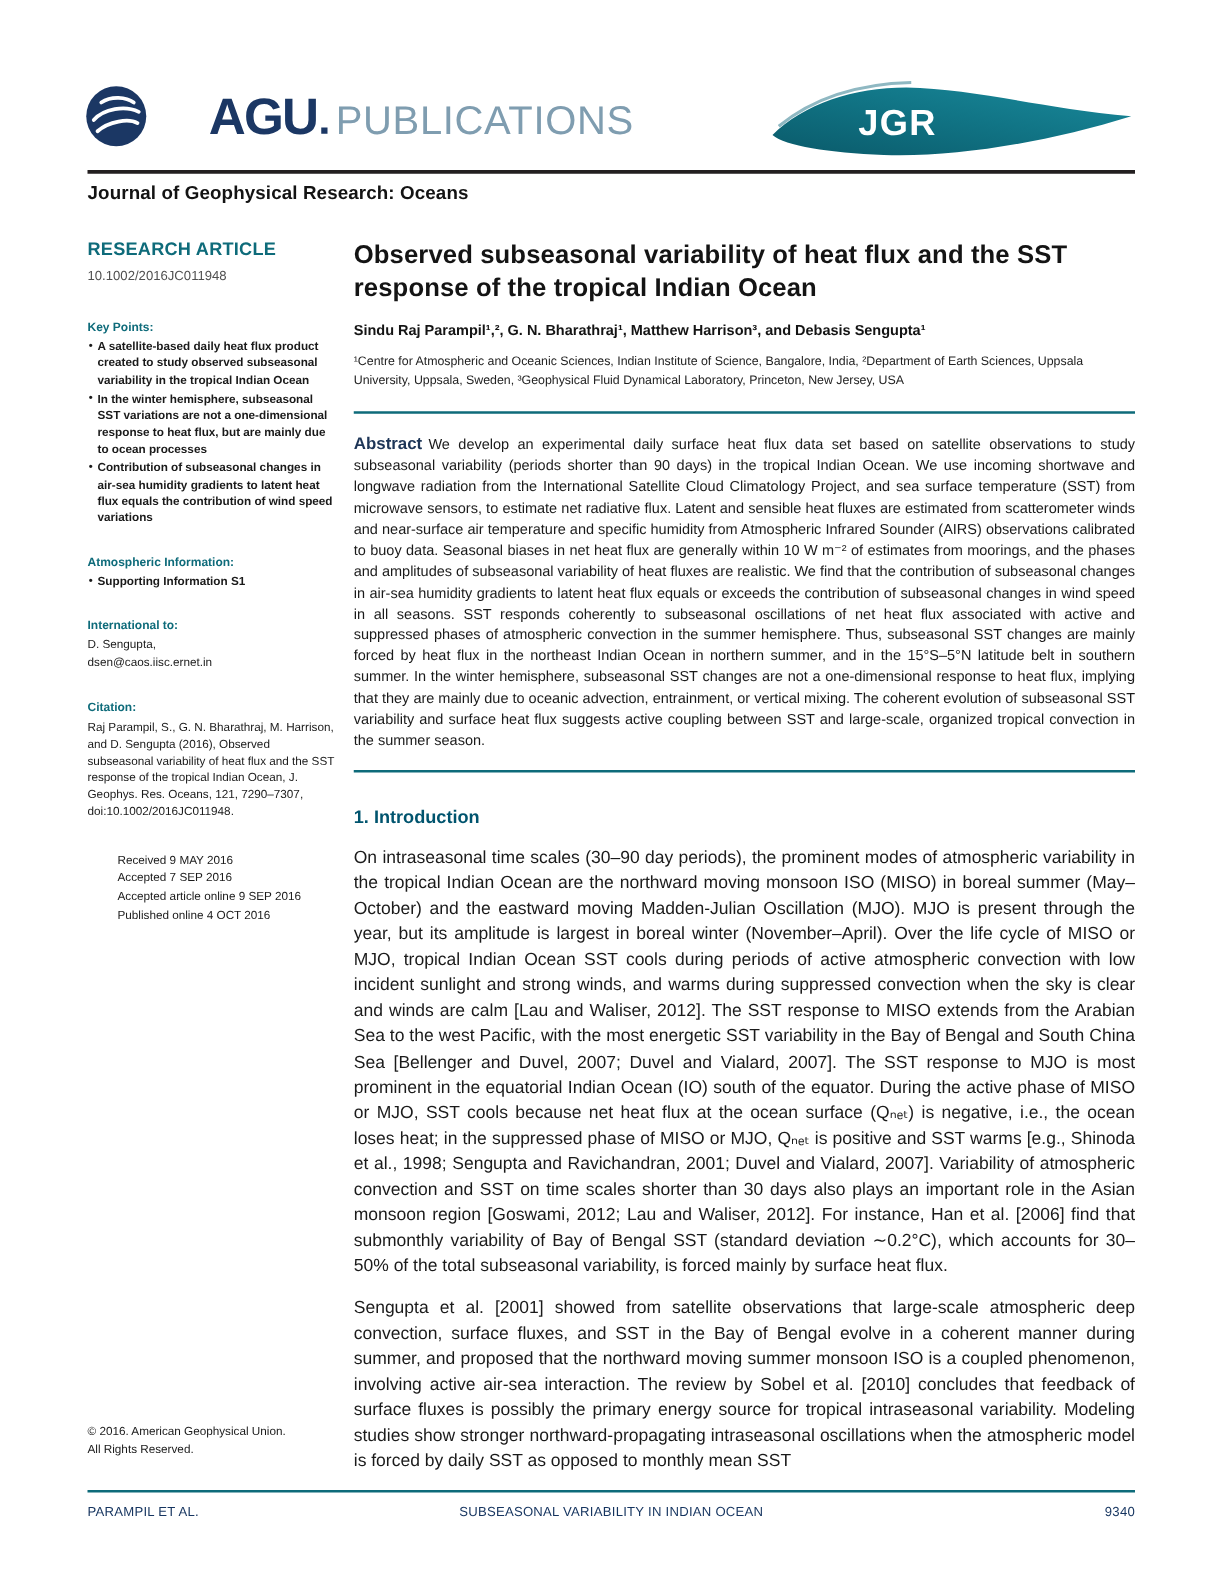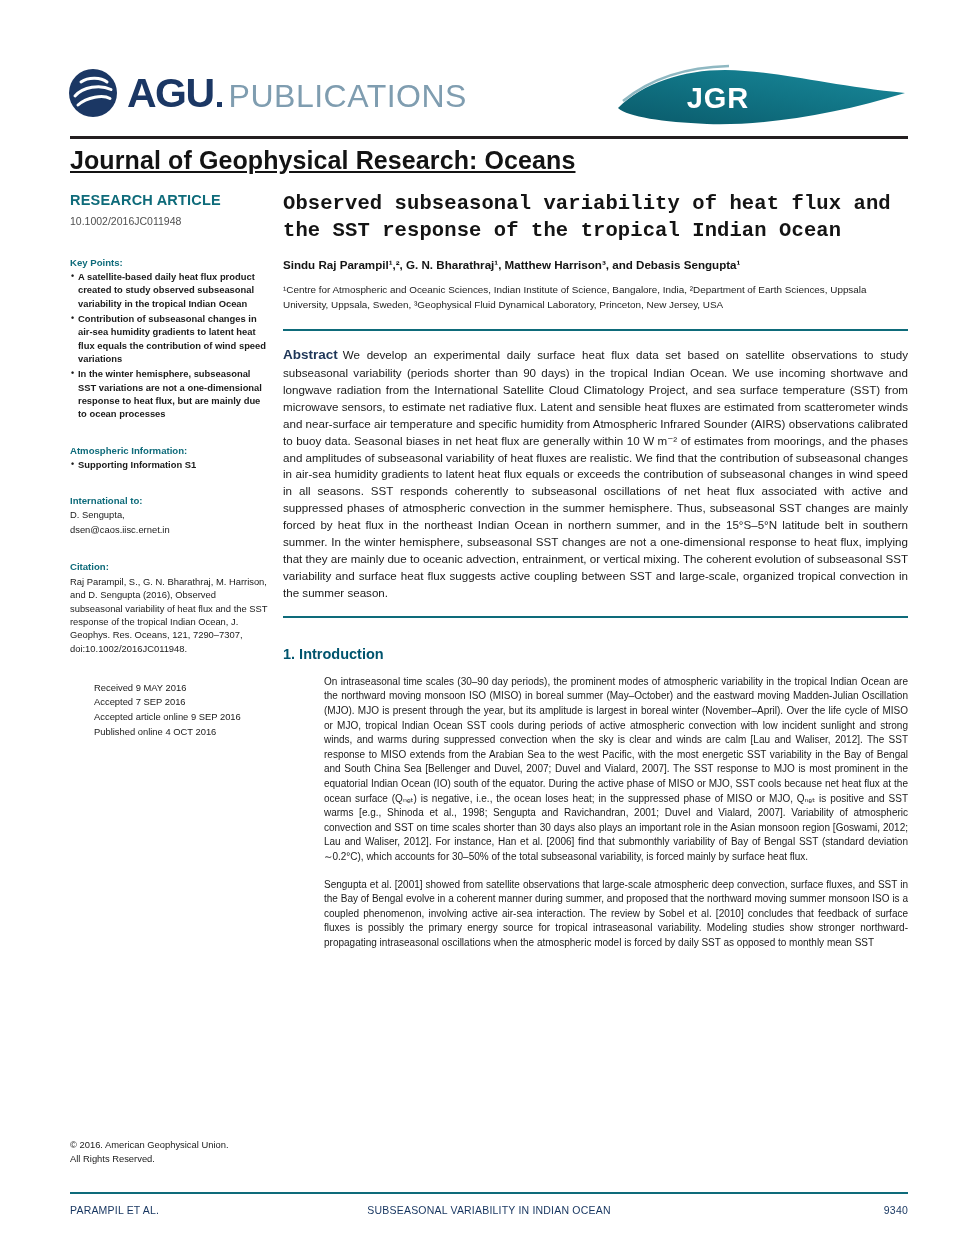--- a/index.html
+++ b/index.html
@@ -5,54 +5,54 @@
   * { margin:0; padding:0; box-sizing:border-box; }
   html,body { background:#ffffff; }
   body {
     width:979px; height:1259px;
     font-family:"Liberation Sans","DejaVu Sans",sans-serif;
     color:#1a1a1a;
   }
   .page { position:relative; width:979px; height:1259px; background:#fff; overflow:hidden; }
 
   
-  .brand { position:absolute; left:68px; top:68px; display:flex; align-items:center; }
+  .brand { position:absolute; left:68px; top:68px; display:flex; align-items:center;gap:40px; }
   .brand-text { margin-left:9px; display:flex; align-items:baseline; }
   .brand-agu { font-size:41px; font-weight:bold; color:#1b3764; letter-spacing:-1.5px; }
   .brand-dot { width:5px; height:5px; background:#1b3764; display:inline-block; margin:0 7px 0 3px; }
   .brand-pub { font-size:32px; font-weight:400; color:#7f9db0; letter-spacing:0.5px; }
   .jgr-logo { position:absolute; left:615px; top:62px; }
   .header-rule { position:absolute; left:70px; top:136px; width:838px; height:2.5px; background:#231f20; }
-  .journal-title { position:absolute; left:70px; top:146px; font-size:25px; font-weight:bold; color:#131313; letter-spacing:0.1px;text-decoration:underline; }
+  .journal-title { position:absolute; left:70px; top:146px; font-size:15px; font-weight:bold; color:#131313; letter-spacing:0.1px; }
 
   
   .sidebar { position:absolute; left:70px; top:192px; width:200px; }
   .article-type { color:#0e6b7a; font-weight:bold; font-size:14.5px; letter-spacing:0.2px; }
   .doi { margin-top:7px; font-size:10.5px; color:#4f4f4f; }
   .side-label { margin-top:24px; font-size:9.6px; color:#0e6b7a; font-weight:bold; }
   .side-label.first { margin-top:30px; }
   .bulleted { margin-top:2px; font-size:9.4px; line-height:1.42; padding-left:8px; position:relative; color:#1a1a1a;font-weight:bold; }
   .bulleted::before { content:"\2022"; position:absolute; left:1px; top:0; font-size:9px; color:#1a1a1a; }
   .side-text { margin-top:2px; font-size:9.4px; line-height:1.42; color:#1a1a1a; }
   .citation-text { margin-top:3px; }
   .dates { margin-top:26px;margin-left:24px; }
   .dates div { font-size:9.4px; line-height:1.55; color:#1a1a1a; }
   .copyright { position:absolute; left:70px; top:1138px; width:200px; font-size:9.4px; line-height:1.5; color:#1a1a1a; }
 
   
   .main { position:absolute; left:283px; top:190px; width:625px; }
-  .article-title { font-size:20.5px; font-weight:bold; line-height:1.33; color:#141414; letter-spacing:0.1px;font-family:Liberation Mono, monospace; }
+  .article-title { font-size:20.5px; font-weight:bold; line-height:1.33; color:#141414; letter-spacing:0.1px; }
   .authors { margin-top:13px; font-size:11.6px; font-weight:bold; color:#141414; }
   .affiliations { margin-top:11px; font-size:9.9px; line-height:1.55; color:#222; }
   .rule-teal { height:2px; background:#0e6b7a; margin-top:17px; }
   .abstract { margin-top:14px; font-size:11.6px; line-height:1.46; text-align:justify; color:#1a1a1a; }
   .abstract-label { font-weight:bold; font-size:13.5px; color:#1d3557; padding-right:5px; }
   .rule-teal.bottom { margin-top:14px; }
   .section-heading { margin-top:28px; font-size:14.5px; font-weight:bold; color:#00546e; }
-  .para { margin-top:13px; font-size:10px; line-height:1.46; text-align:justify; color:#1a1a1a;margin-left:41px; }
+  .para { margin-top:13px; font-size:14px; line-height:1.46; text-align:justify; color:#1a1a1a; }
 
   
   .footer-rule { position:absolute; left:70px; top:1192px; width:838px; height:1.5px; background:#0e6b7a; }
   .footer { position:absolute; left:70px; top:1204px; width:838px; height:16px; font-size:10.5px; color:#15345f; letter-spacing:0.2px; }
   .f-left { position:absolute; left:0; top:0; }
   .f-center { position:absolute; left:50%; top:0; transform:translateX(-50%); }
   .f-right { position:absolute; right:0; top:0; }
 </style>
 </head>
 <body>
@@ -88,22 +88,22 @@
 
   <div class="header-rule"></div>
   <h1 class="journal-title">Journal of Geophysical Research: Oceans</h1>
 
   <aside class="sidebar">
     <div class="article-type">RESEARCH ARTICLE</div>
     <div class="doi">10.1002/2016JC011948</div>
 
     <div class="side-label first">Key Points:</div>
     <div class="bulleted">A satellite-based daily heat flux product created to study observed subseasonal variability in the tropical Indian Ocean</div>
+    <div class="bulleted">In the winter hemisphere, subseasonal SST variations are not a one-dimensional response to heat flux, but are mainly due to ocean processes</div>
     <div class="bulleted">Contribution of subseasonal changes in air-sea humidity gradients to latent heat flux equals the contribution of wind speed variations</div>
-    <div class="bulleted">In the winter hemisphere, subseasonal SST variations are not a one-dimensional response to heat flux, but are mainly due to ocean processes</div>
 
     <div class="side-label">Atmospheric Information:</div>
     <div class="bulleted">Supporting Information S1</div>
 
     <div class="side-label">International to:</div>
     <div class="side-text">D. Sengupta,</div>
     <div class="side-text">dsen@caos.iisc.ernet.in</div>
 
     <div class="side-label">Citation:</div>
     <div class="side-text citation-text">Raj Parampil, S., G. N. Bharathraj, M. Harrison, and D. Sengupta (2016), Observed subseasonal variability of heat flux and the SST response of the tropical Indian Ocean, J. Geophys. Res. Oceans, 121, 7290–7307, doi:10.1002/2016JC011948.</div>

